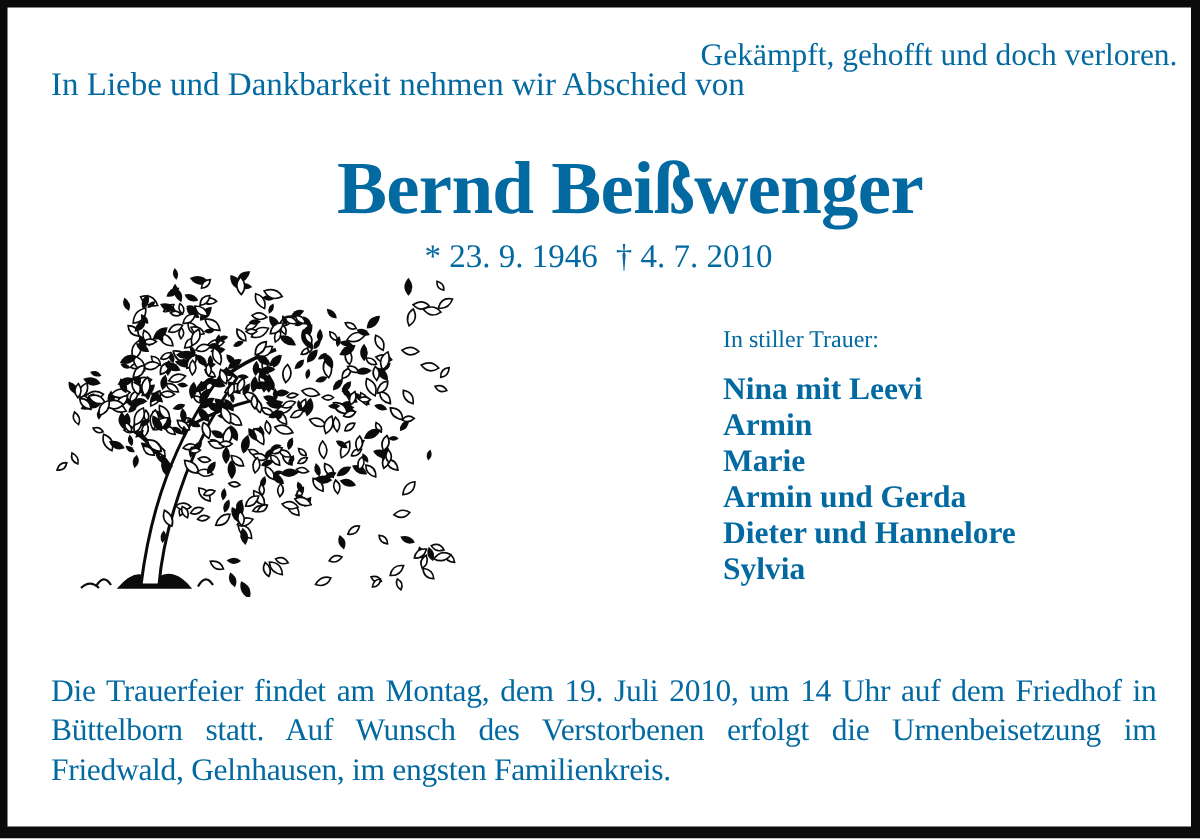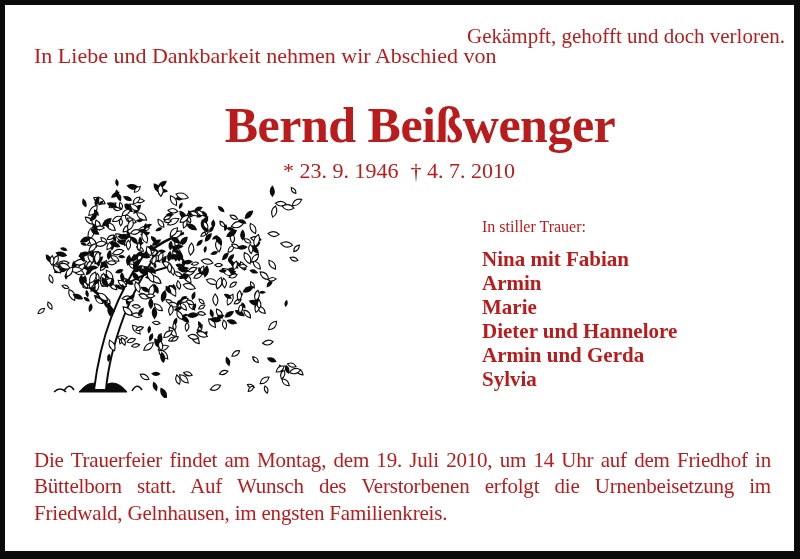--- a/index.html
+++ b/index.html
@@ -5,21 +5,21 @@
   html,body{margin:0;padding:0;background:#fff;}
   .page{
     position:relative;
     width:800px;height:559px;
     box-sizing:border-box;
     background:#fff;
     border-style:solid;border-color:#0b0b0b;
     border-width:5px 6px 8px 5px;
     overflow:hidden;
     font-family:"Liberation Serif","DejaVu Serif",serif;
-    color:#b91c1c;
+    color:#0369a1;
   }
   .abs{position:absolute;white-space:nowrap;}
   .epigraph{
     top:21px;right:9px;
     font-size:21px;line-height:1;
   }
   .intro{
     top:40px;left:29px;
     font-size:22px;line-height:1;
   }
@@ -544,24 +544,24 @@
         <path d="M0 0 Q 4.126443289895542 -4.768334468323737 9.169873977545649 -0.9536668936647476 Q 4.584936988772824 3.337834127826616 0 0 Z" transform="translate(115.6 171.7) rotate(296)" fill="#0b0b0b"></path>
         <path d="M0 0 Q 3.8223255364922806 -4.416909508835524 8.494056747760624 -0.883381901767105 Q 4.247028373880312 3.0918366561848667 0 0 Z" transform="translate(75.3 183.6) rotate(103)" fill="#0b0b0b"></path>
         <path d="M0 0 Q 5.388544824358542 -6.2267629081476485 11.974544054130092 -1.2453525816295299 Q 5.987272027065046 4.358734035703353 0 0 Z" transform="translate(119.3 172.8) rotate(148)" fill="#fff" stroke="#0b0b0b" stroke-width="1.1"></path>
         <path d="M0 0 Q 5.276087665732485 -6.096812413735315 11.724639257183298 -1.219362482747063 Q 5.862319628591649 4.26776868961472 0 0 Z" transform="translate(80.6 180.8) rotate(251)" fill="#fff" stroke="#0b0b0b" stroke-width="1.1"></path>
       </g>
   </svg>
 
   <div class="abs mourning-heading">In stiller Trauer:</div>
 
   <div class="abs mourners">
-    <div>Nina mit Fabian</div>
+    <div>Nina mit Leevi</div>
     <div>Armin</div>
     <div>Marie</div>
+    <div>Armin und Gerda</div>
     <div>Dieter und Hannelore</div>
-    <div>Armin und Gerda</div>
     <div>Sylvia</div>
   </div>
 
 
   <div class="details">Die Trauerfeier findet am Montag, dem 19. Juli 2010, um 14 Uhr auf dem Friedhof in Büttelborn statt. Auf Wunsch des Verstorbenen erfolgt die Urnenbeisetzung im Friedwald, Gelnhausen, im engsten Familienkreis.</div>
 
 </div>
 
 </body></html>

